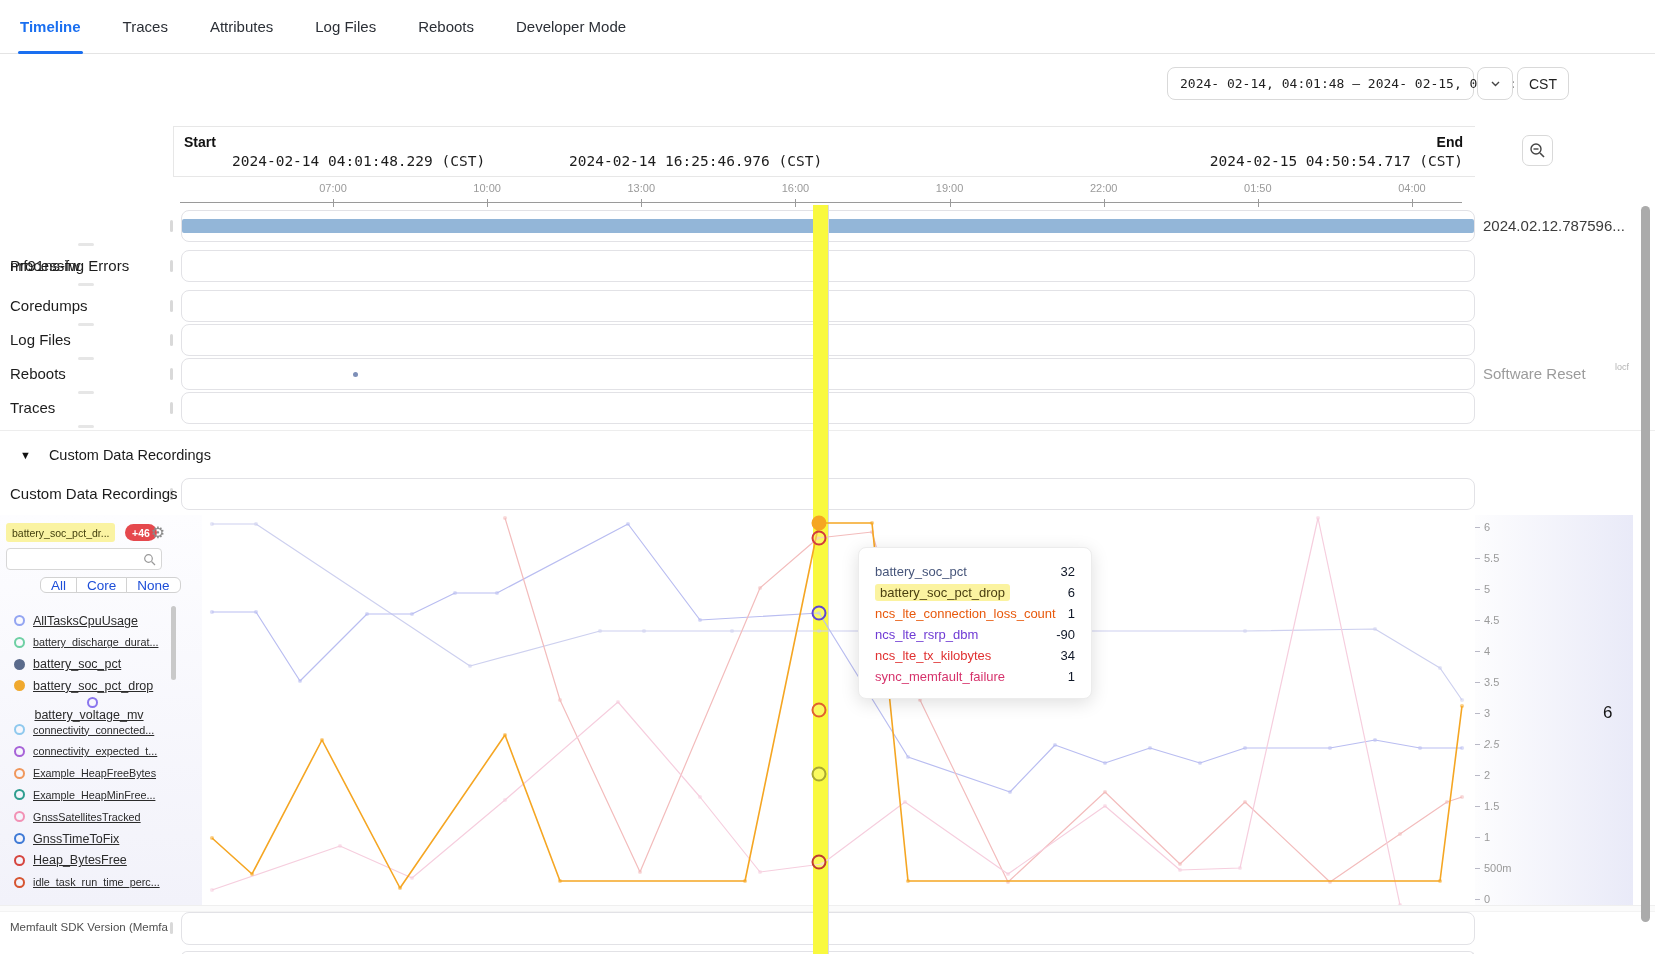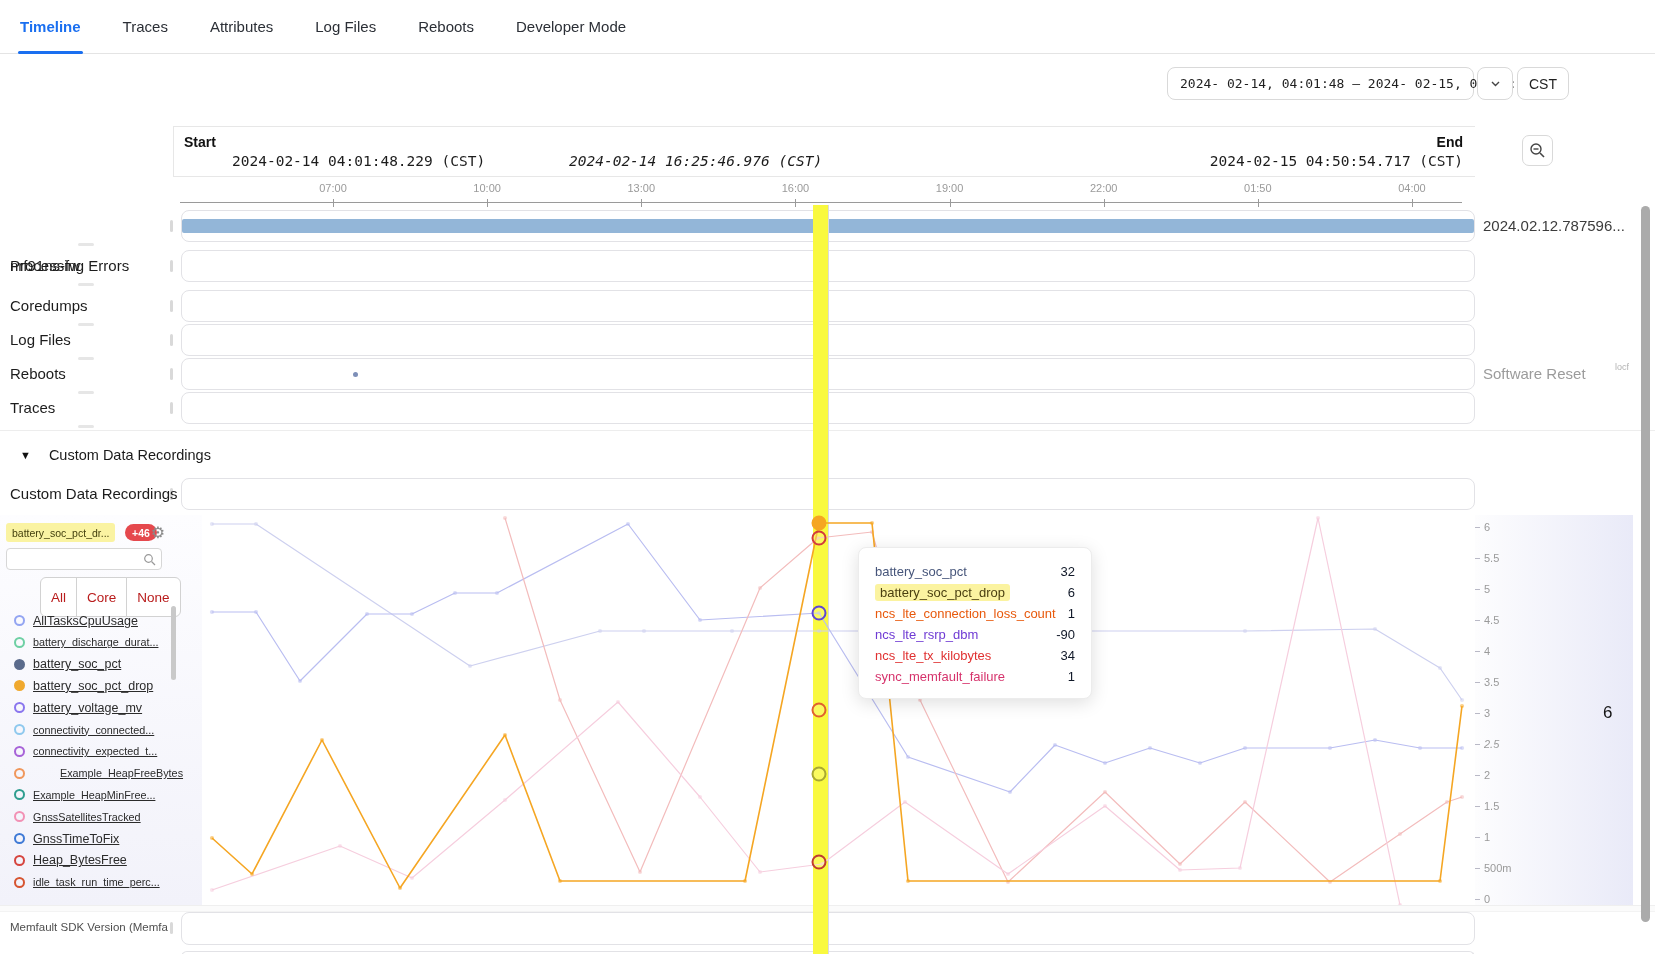--- a/index.html
+++ b/index.html
@@ -38,21 +38,21 @@
   .sec-tri{font-size:11px;color:#111;margin-left:20px;}
   .sec-title{font-size:14.5px;font-weight:500;color:#1a1a1a;margin-left:18px;}
   
   .legend{position:absolute;left:0;top:515px;width:178px;height:390px;background:linear-gradient(180deg,#fdfdff 0%,#f2f2fa 100%);z-index:2;padding-left:24px;}
   .chip{position:absolute;left:6px;top:8px;height:19px;background:#faf3a2;border-radius:3px;font-size:10.5px;color:#44400e;display:flex;align-items:center;padding:0 6px;white-space:nowrap;}
   .badge{position:absolute;left:125px;top:9px;height:17px;background:#e5484d;border-radius:9px;color:#fff;font-size:10.5px;font-weight:bold;display:flex;align-items:center;padding:0 7px;}
   .gearbox{position:absolute;left:146px;top:5px;width:24px;height:24px;display:flex;align-items:center;justify-content:center;cursor:pointer;color:#8a8a8a;font-size:16px;}
   .searchbox{position:absolute;left:6px;top:33px;width:156px;height:22px;border:1px solid #d7d7d7;border-radius:4px;background:#fff;box-sizing:border-box;display:flex;align-items:center;}
   .searchbox input{flex:1;border:none;outline:none;background:transparent;font-size:11px;padding:0 4px;min-width:0;}
   .seg{position:absolute;left:40px;top:62px;display:flex;}
-  .segbtn{height:40px;border:1px solid #d2d2d2;background:#fff;font-size:13.5px;color:#b91c1c;display:flex;align-items:center;justify-content:center;padding:0 10px;margin-left:-1px;cursor:pointer;box-sizing:border-box;}
+  .segbtn{height:16px;border:1px solid #d2d2d2;background:#fff;font-size:13.5px;color:#1d4ed8;display:flex;align-items:center;justify-content:center;padding:0 10px;margin-left:-1px;cursor:pointer;box-sizing:border-box;}
   .segbtn:first-child{border-radius:6px 0 0 6px;margin-left:0;}
   .segbtn:last-child{border-radius:0 6px 6px 0;}
   .litem{position:absolute;left:0;width:170px;height:21px;display:flex;align-items:center;cursor:pointer;}
   .lcircle{width:11px;height:11px;border-radius:50%;margin-left:14px;box-sizing:border-box;flex:none;}
   .llabel{margin-left:8px;color:#2b2b2b;white-space:nowrap;text-decoration:underline;}
   .lscroll{position:absolute;left:171px;top:91px;width:5px;height:74px;background:#c9c9c9;border-radius:3px;}
   
   .plot{position:absolute;left:180px;top:515px;width:1295px;height:390px;background:#fff;z-index:0;}
   .band{position:absolute;left:813px;top:205px;width:15px;height:749px;background:#f9f93f;border-right:1px solid #dadada;z-index:2;}
   #chartsvg{position:absolute;left:180px;top:515px;z-index:3;}
@@ -108,21 +108,21 @@
       </svg>
     </span>
 </div>
 <div class="btn" style="left:1517px;width:52px;">
   <span>CST</span>
 </div>
 
 <div class="thead">
   <div class="abs" style="left:10px;top:6px;"><span class="th-label">Start</span></div>
   <div class="abs th-time" style="left:10px;top:26px;margin-left:48px;">2024-02-14 04:01:48.229 (CST)</div>
-  <div class="abs th-time" style="left:395px;top:26px;font-style:italic;">2024-02-14 16:25:46.976 (CST)</div>
+  <div class="abs th-time" style="left:395px;top:26px;">2024-02-14 16:25:46.976 (CST)</div>
   <div class="abs" style="right:12px;top:6px;text-align:right;"><span class="th-label">End</span></div>
   <div class="abs th-time" style="right:12px;top:26px;text-align:right;">2024-02-15 04:50:54.717 (CST)</div>
 </div>
 <div class="zoomout">
   <span>
       <svg width="17" height="17" viewBox="0 0 17 17">
         <circle cx="7" cy="7" r="5" fill="none" stroke="#444" stroke-width="1.4"></circle>
         <line x1="11" y1="11" x2="15" y2="15" stroke="#444" stroke-width="1.6"></line>
         <line x1="4.5" y1="7" x2="9.5" y2="7" stroke="#444" stroke-width="1.4"></line>
       </svg>
@@ -370,33 +370,33 @@
         <span class="llabel" style="font-size: 10.8px;">battery_discharge_durat...</span>
       </div>
       <div class="litem" style="top: 138.6px;">
         <span class="lcircle" style="border: 2px solid rgb(91, 107, 140); background: rgb(91, 107, 140);"></span>
         <span class="llabel" style="font-size: 12.5px;">battery_soc_pct</span>
       </div>
       <div class="litem" style="top: 160.4px;">
         <span class="lcircle" style="border: 2px solid rgb(240, 169, 46); background: rgb(240, 169, 46);"></span>
         <span class="llabel" style="font-size: 12.5px;">battery_soc_pct_drop</span>
       </div>
-      <div class="litem" style="top: 182.2px;">
+      <div class="litem" style="top: 182.2px; flex-direction: column;">
         <span class="lcircle" style="border: 2px solid rgb(138, 118, 238);"></span>
         <span class="llabel" style="font-size: 12.5px;">battery_voltage_mv</span>
       </div>
       <div class="litem" style="top: 204px;">
         <span class="lcircle" style="border: 2px solid rgb(143, 201, 238);"></span>
         <span class="llabel" style="font-size: 10.8px;">connectivity_connected...</span>
       </div>
       <div class="litem" style="top: 225.8px;">
         <span class="lcircle" style="border: 2px solid rgb(167, 99, 216);"></span>
         <span class="llabel" style="font-size: 10.8px;">connectivity_expected_t...</span>
       </div>
-      <div class="litem" style="top: 247.6px; gap: 27px;">
+      <div class="litem" style="top: 247.6px;">
         <span class="lcircle" style="border: 2px solid rgb(240, 151, 92);"></span>
         <span class="llabel" style="font-size: 10.8px;">Example_HeapFreeBytes</span>
       </div>
       <div class="litem" style="top: 269.4px;">
         <span class="lcircle" style="border: 2px solid rgb(47, 158, 143);"></span>
         <span class="llabel" style="font-size: 10.8px;">Example_HeapMinFree...</span>
       </div>
       <div class="litem" style="top: 291.2px;">
         <span class="lcircle" style="border: 2px solid rgb(242, 145, 181);"></span>
         <span class="llabel" style="font-size: 10.8px;">GnssSatellitesTracked</span>

